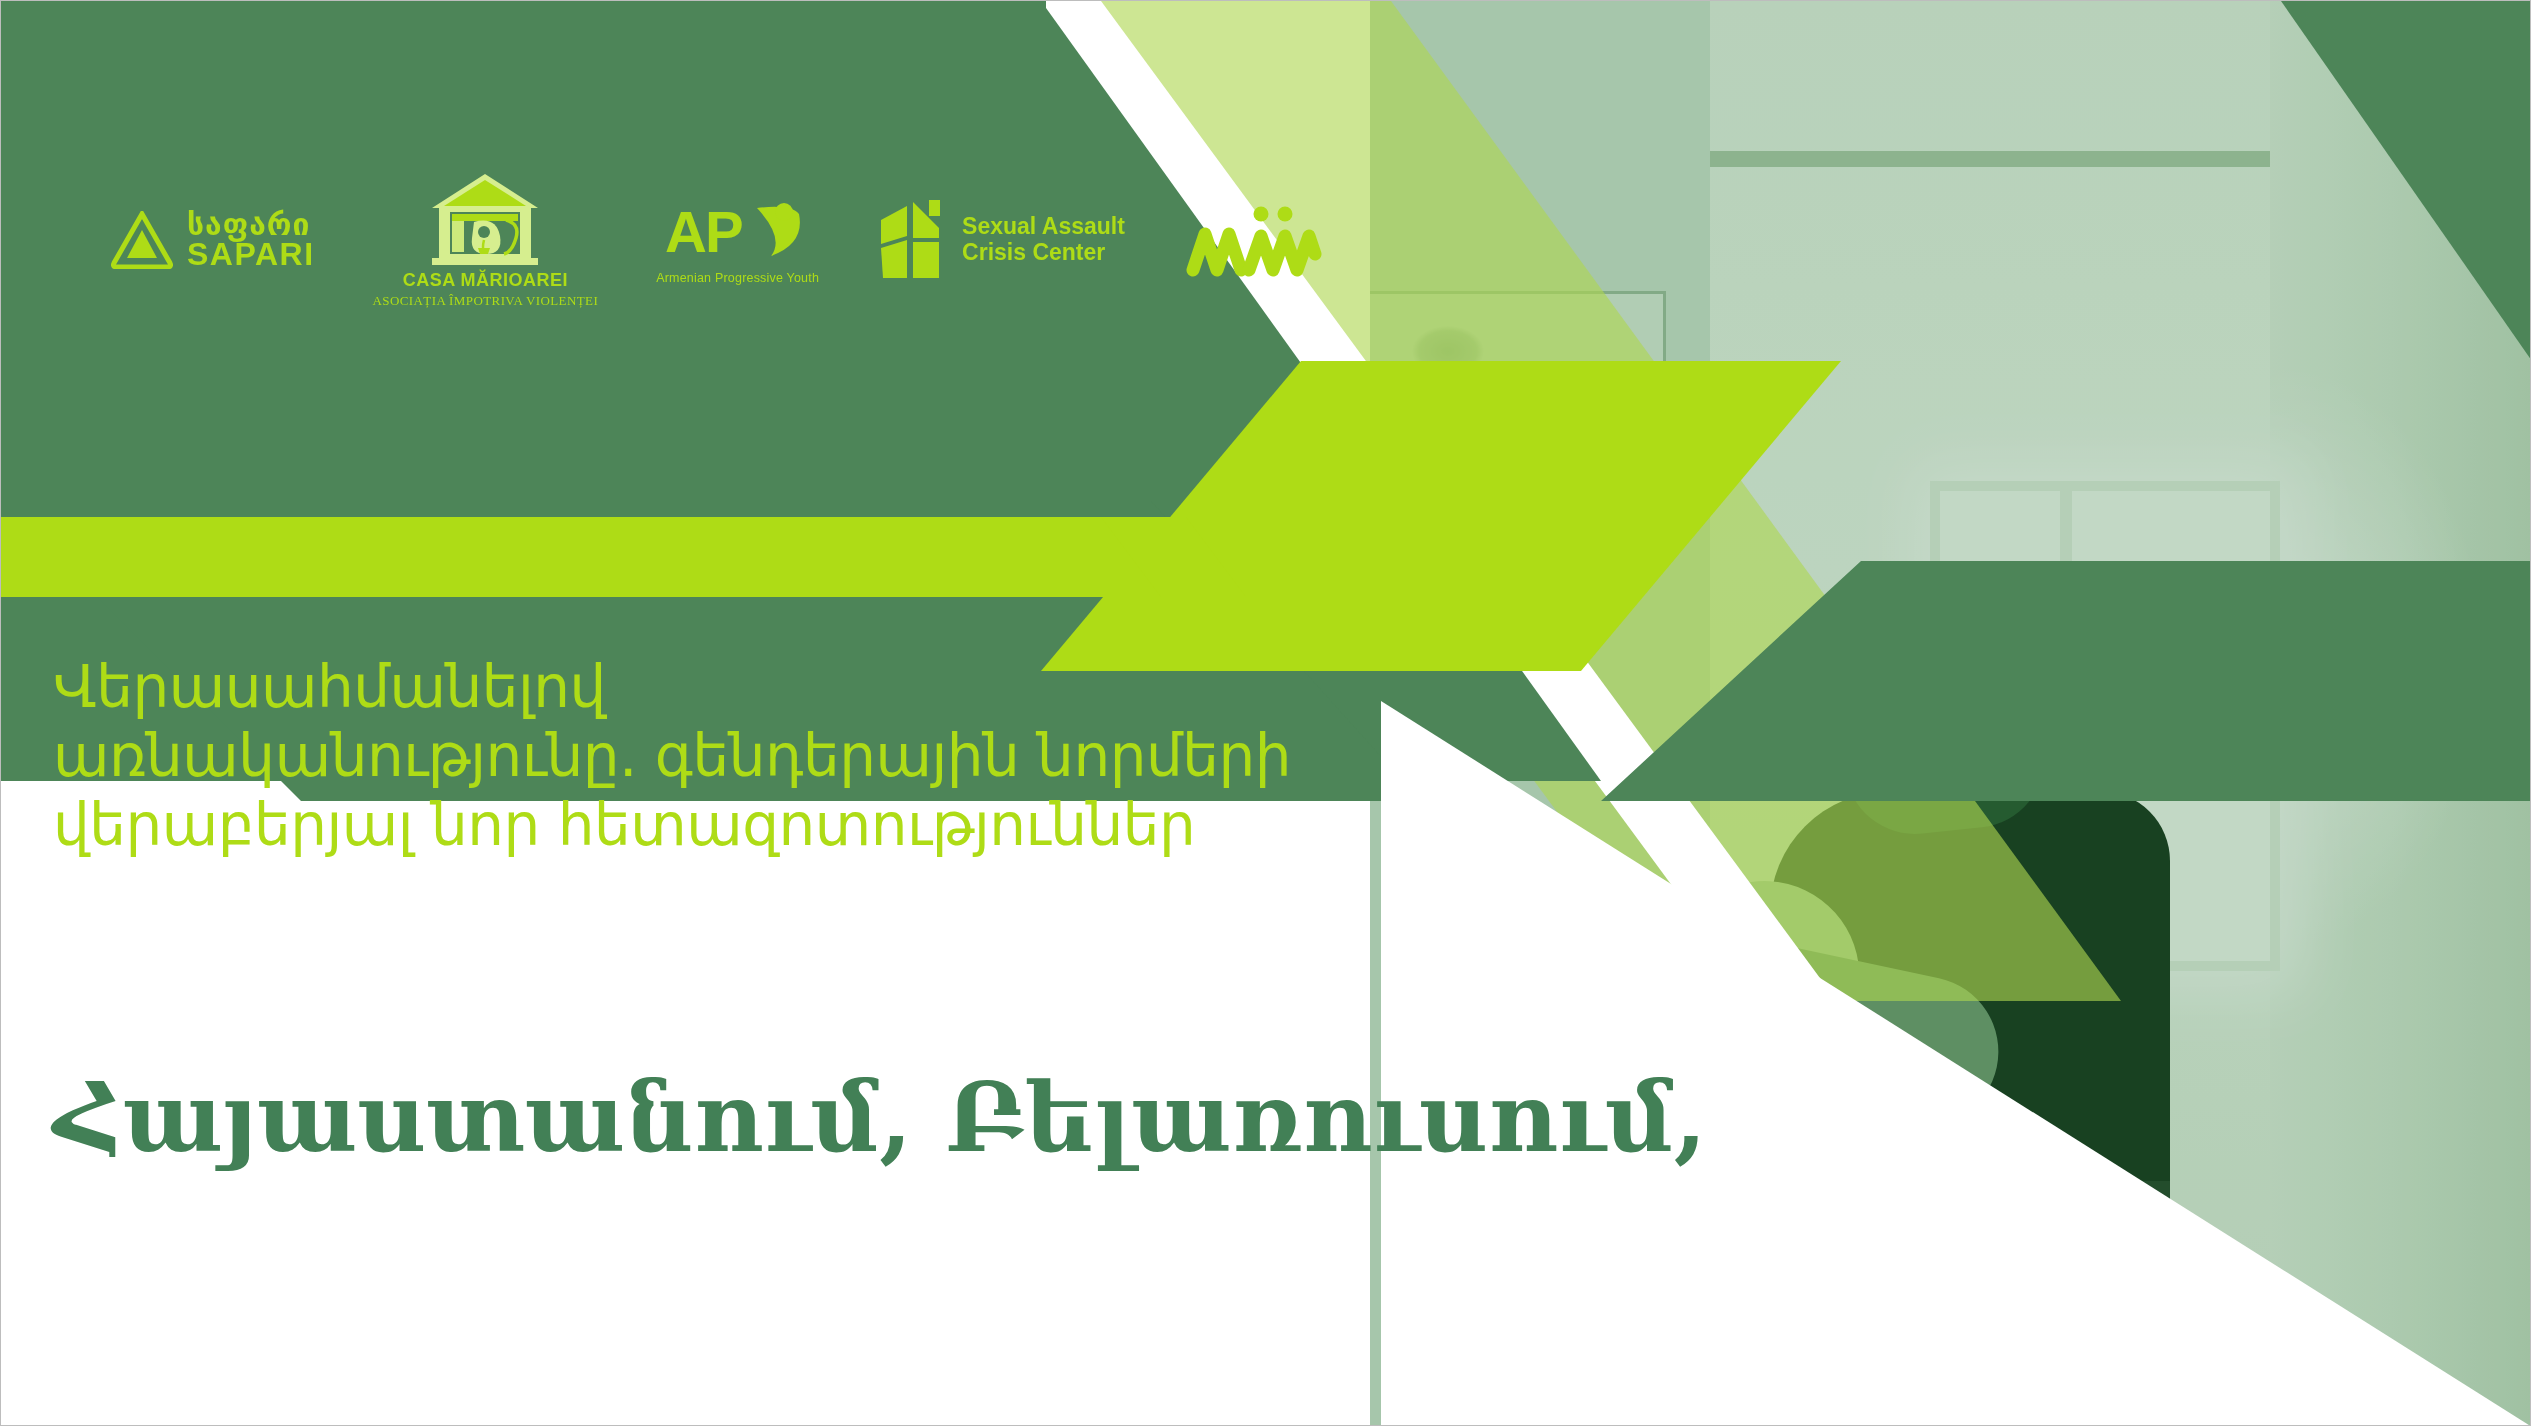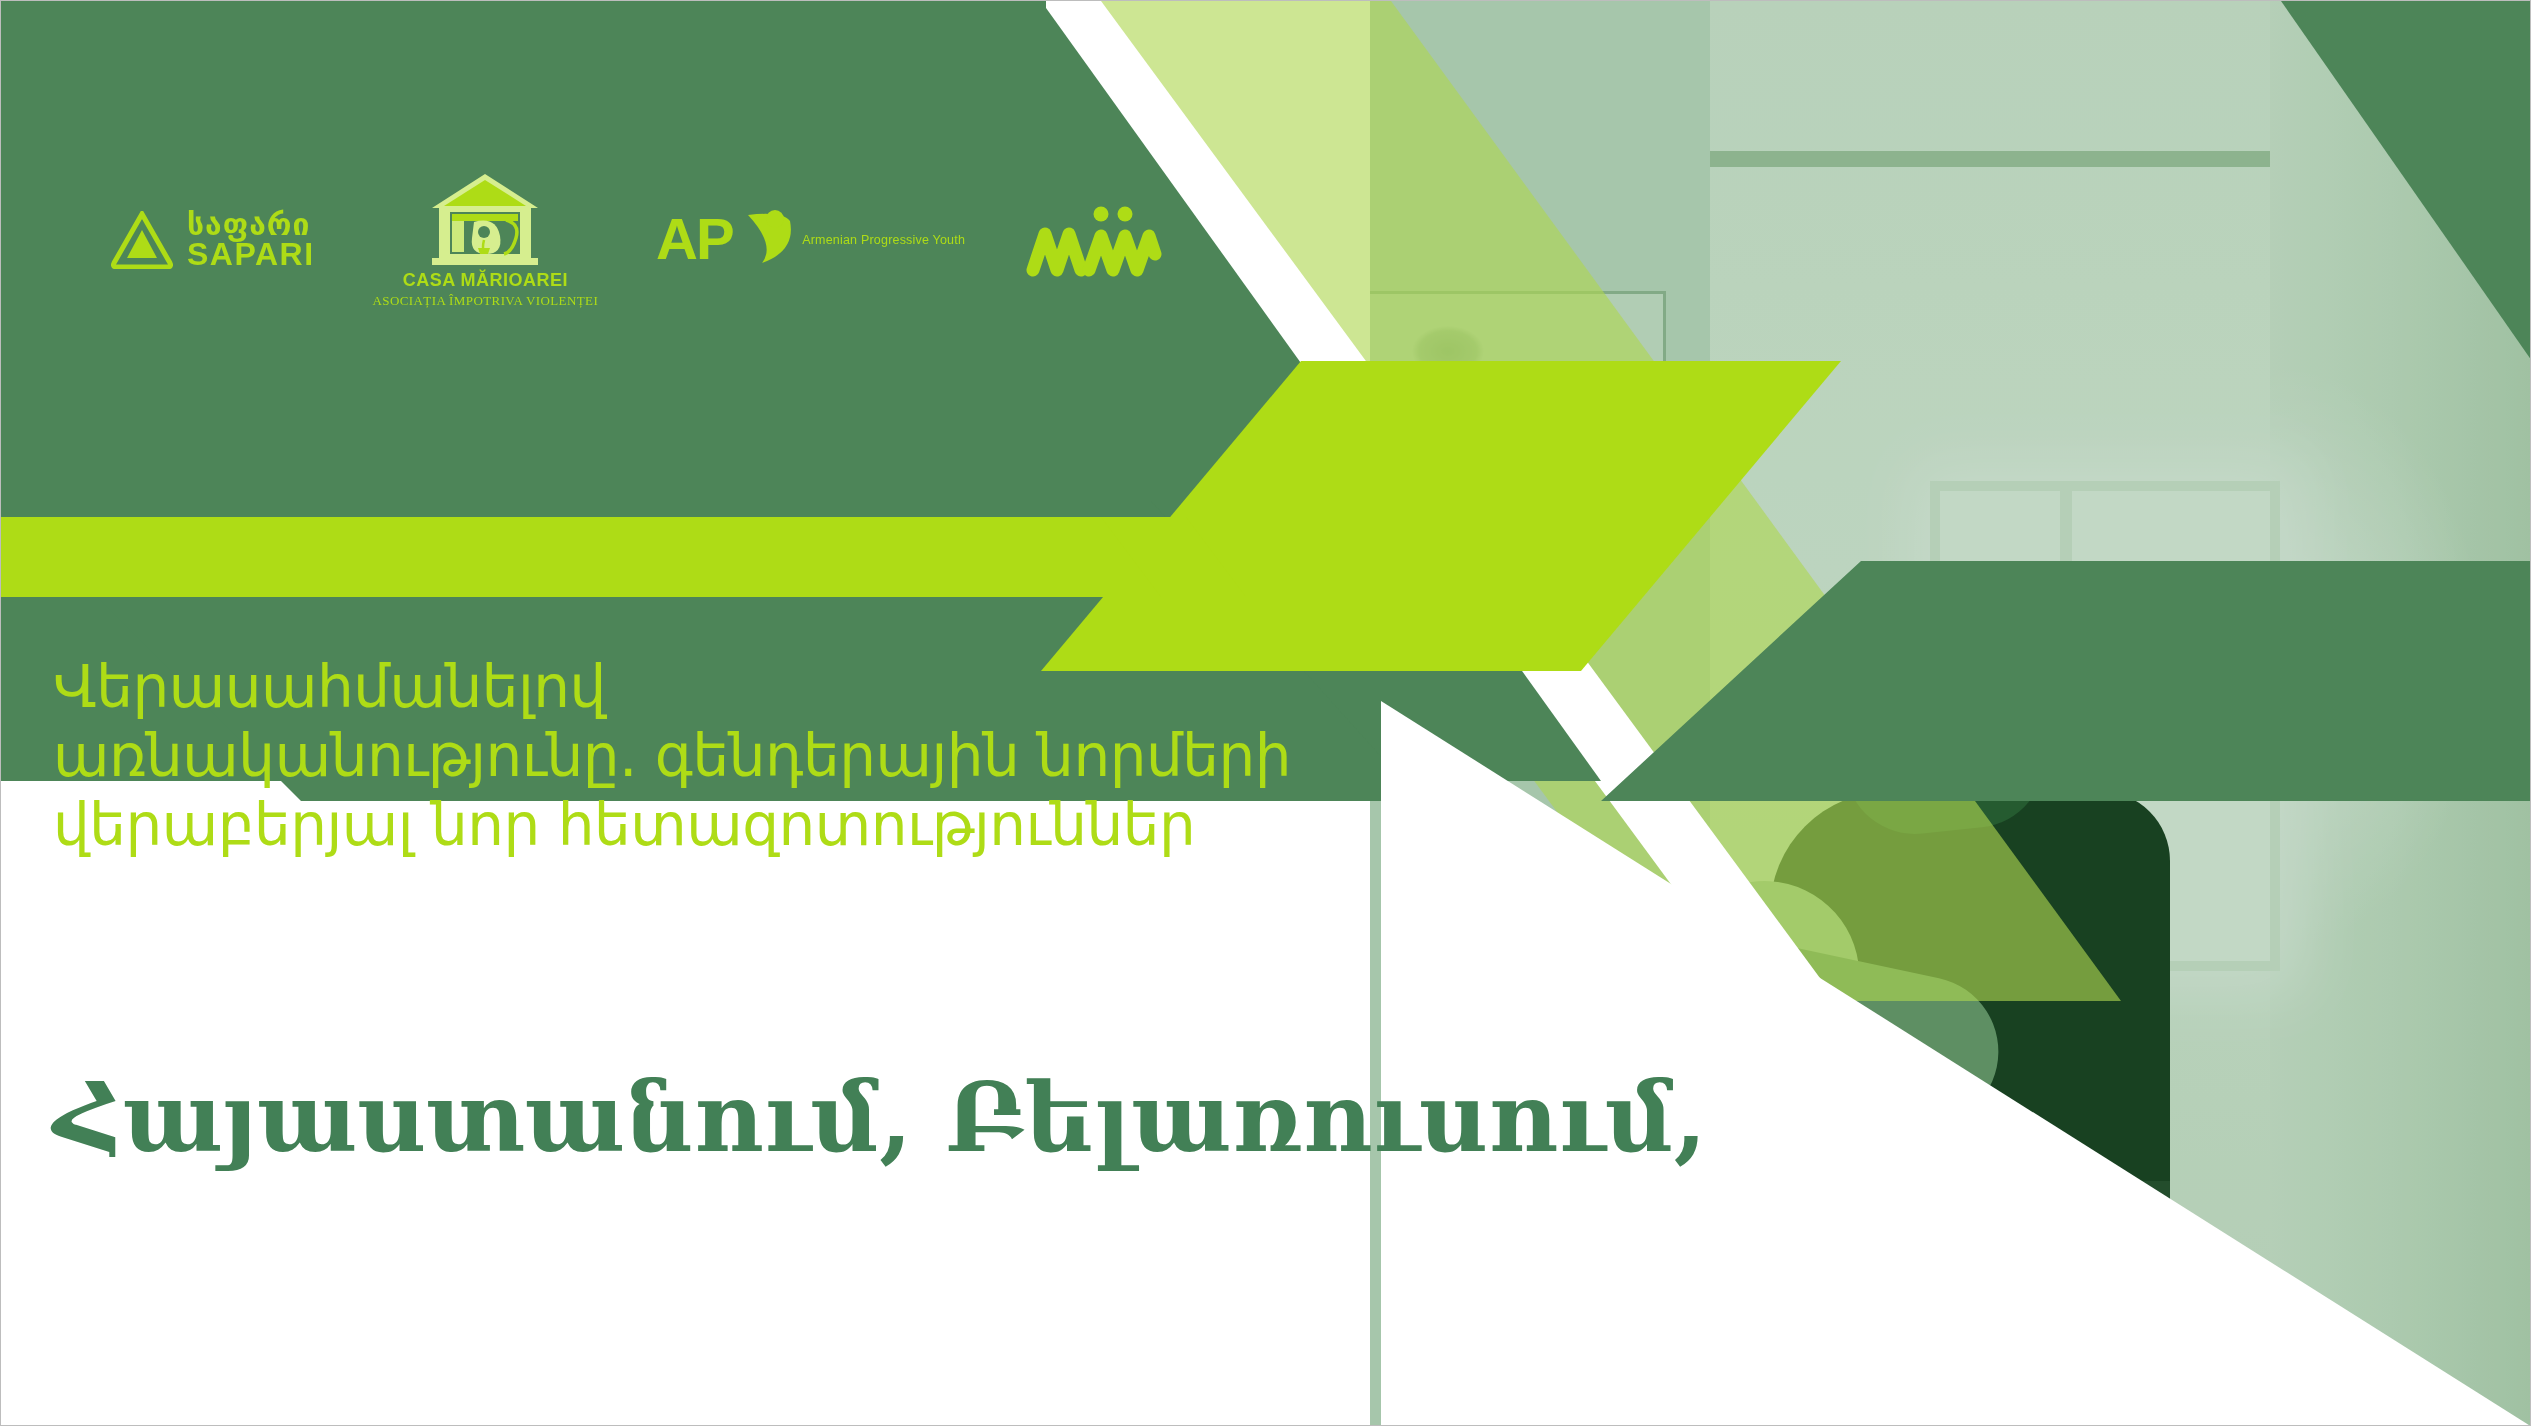--- a/index.html
+++ b/index.html
@@ -242,21 +242,21 @@
   .casa-mark{width:118px;height:96px;}
   .casa-name{
     color:#aedc16;font-size:18px;font-weight:bold;letter-spacing:.5px;
     font-family:"Liberation Sans",sans-serif;
   }
   .casa-sub{
     color:#aedc16;font-size:13px;letter-spacing:.4px;
     font-family:Liberation Serif, serif;
   }
 
-  .apy{display:flex;align-items:center;gap:1px;}
+  .apy{display:flex;flex-direction:column;align-items:center;gap:1px;}
   .apy-mark{width:145px;height:74px;}
   .apy-sub{
     color:#aedc16;font-size:12.5px;letter-spacing:.2px;
     font-family:"Liberation Sans",sans-serif;
   }
 
   .sacc{display:flex;align-items:center;gap:13px;}
   .sacc-mark{width:72px;height:84px;}
   .sacc-txt{
     color:#aedc16;font-size:23px;font-weight:bold;line-height:1.12;
@@ -371,20 +371,35 @@
       <span class="apy-mark">
         <svg viewBox="0 0 145 74" width="145" height="74" aria-hidden="true">
           <text x="0" y="56" font-family="Liberation Sans, sans-serif" font-size="58" font-weight="bold" fill="#aedc16" letter-spacing="-2">AP</text>
           <path d="M92 12 q34 -4 42 6 q6 30 -28 42 q14 -18 -14 -48 Z" fill="#aedc16"></path>
           <circle cx="119" cy="16" r="9" fill="#aedc16"></circle>
         </svg>
       </span>
       <span class="apy-sub">Armenian Progressive Youth</span>
     </div>
 
+    <div class="logo sacc">
+      <span class="sacc-mark">
+        <svg viewBox="0 0 72 84" width="72" height="84" aria-hidden="true">
+          <path d="M30 8 L30 38 L4 46 L4 22 Z" fill="#aedc16"></path>
+          <path d="M36 4 L62 30 L62 40 L36 40 Z" fill="#aedc16"></path>
+          <rect x="52" y="2" width="11" height="16" fill="#aedc16"></rect>
+          <path d="M4 50 L30 42 L30 80 L6 80 Z" fill="#aedc16"></path>
+          <rect x="36" y="44" width="26" height="36" fill="#aedc16"></rect>
+        </svg>
+      </span>
+      <span class="sacc-txt">
+        <div>Sexual Assault</div>
+        <div>Crisis Center</div>
+      </span>
+    </div>
 
     <div class="logo">
       <span class="mww-mark">
         <svg viewBox="0 0 142 76" width="142" height="76" aria-hidden="true">
           <g fill="none" stroke="#aedc16" stroke-width="13" stroke-linecap="round" stroke-linejoin="round">
             <path d="M10 68 L22 32 L34 68 L46 32 L58 68"></path>
             <path d="M66 68 L78 34 L90 68 L102 34 L114 68 L126 34 L132 52"></path>
           </g>
           <circle cx="78" cy="12" r="7.5" fill="#aedc16"></circle>
           <circle cx="102" cy="12" r="7.5" fill="#aedc16"></circle>

